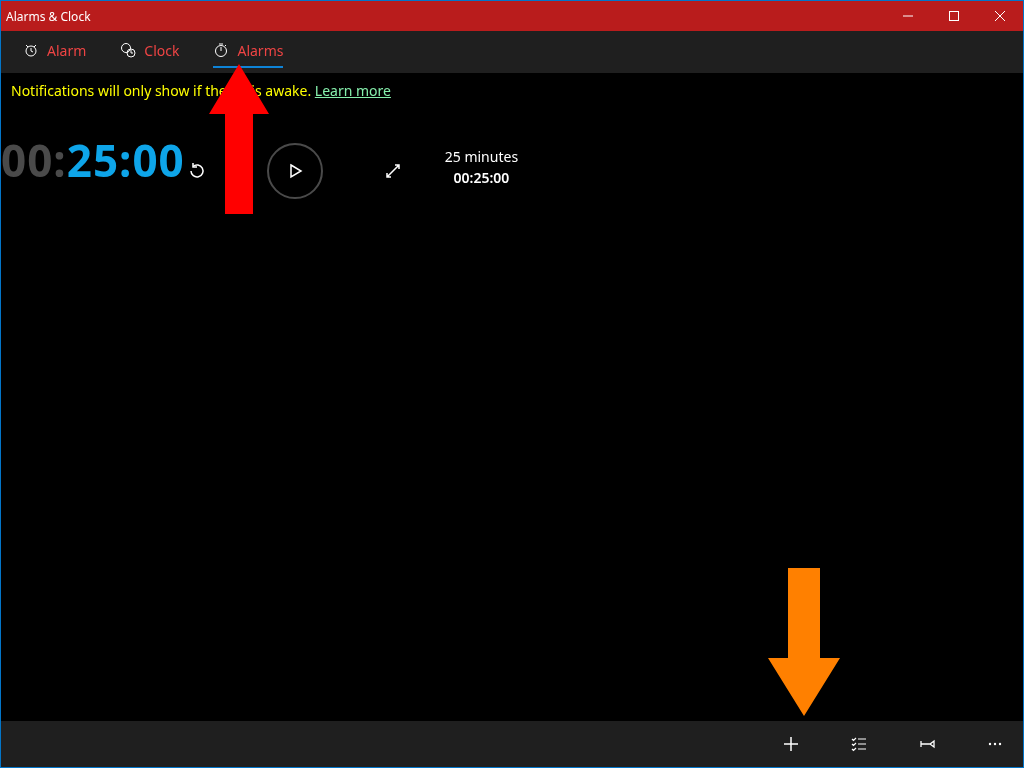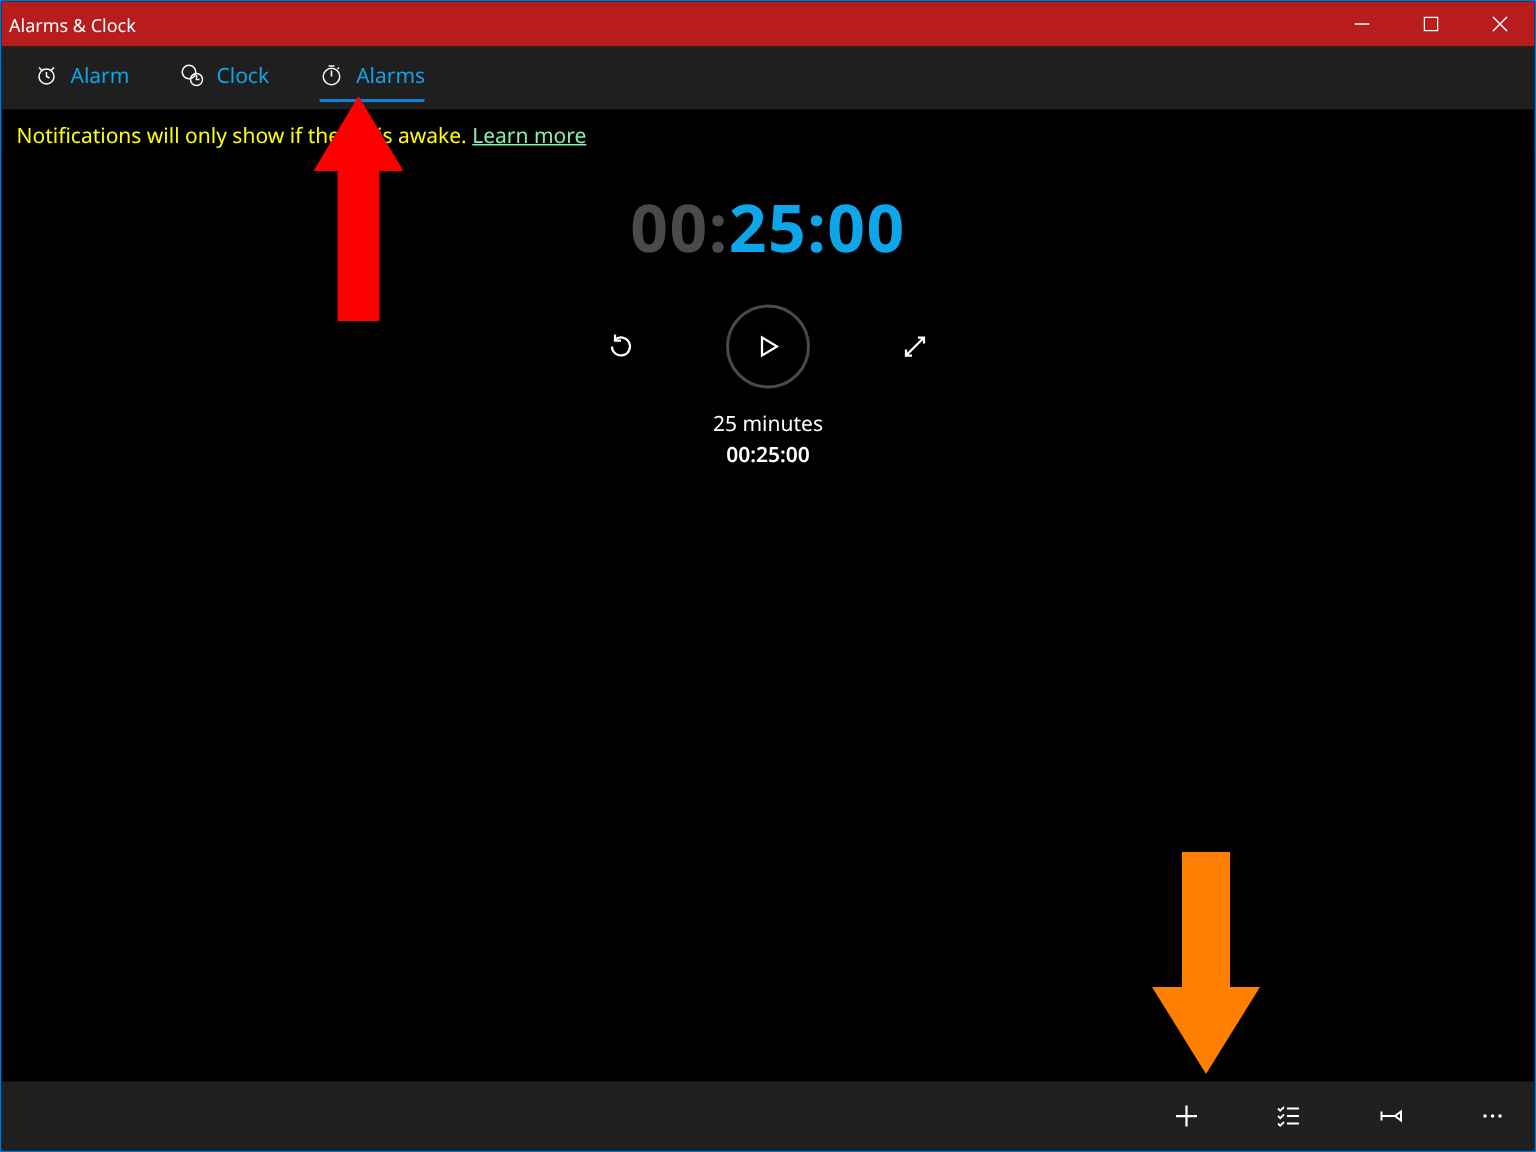--- a/index.html
+++ b/index.html
@@ -40,21 +40,21 @@
       display: flex;
       align-items: center;
       padding: 0 8px;
       gap: 6px;
     }
     .tab {
       display: flex;
       align-items: center;
       gap: 8px;
       padding: 6px 14px 10px 14px;
-      color: #0ea5e9;
+      color: #ef4444;
       font-size: 14px;
       position: relative;
       cursor: default;
     }
     .tab.active::after {
       content: "";
       position: absolute;
       left: 14px;
       right: 14px;
       bottom: 2px;
@@ -77,21 +77,21 @@
       top: 100px;
       left: 0; right: 0;
       bottom: 46px;
       background: #000;
     }
     .timer-wrap {
       position: absolute;
       top: 20px;
       left: 0; right: 0;
       display: flex;
-      flex-direction: column;
+      flex-direction: row;
       align-items: center;
     }
     .big-time {
       font-size: 44px;
       font-weight: 700;
       letter-spacing: 1px;
       display: flex;
       align-items: baseline;
     }
     .big-time .dim { color: #4a4a4a; }
@@ -112,20 +112,21 @@
       width: 56px; height: 56px;
       border: 2px solid #4a4a4a;
       border-radius: 50%;
       display:flex; align-items:center; justify-content:center;
       color: #fff;
     }
     .timer-label {
       margin-top: 14px;
       text-align:center;
       font-size: 14px;
+      margin-left: 40px;
     }
     .timer-label .name { color: #fff; }
     .timer-label .remain { font-weight: 600; margin-top: 2px; }
 
     
     .cmdbar {
       position: absolute;
       bottom: 0;
       left: 0; right: 0;
       height: 46px;

